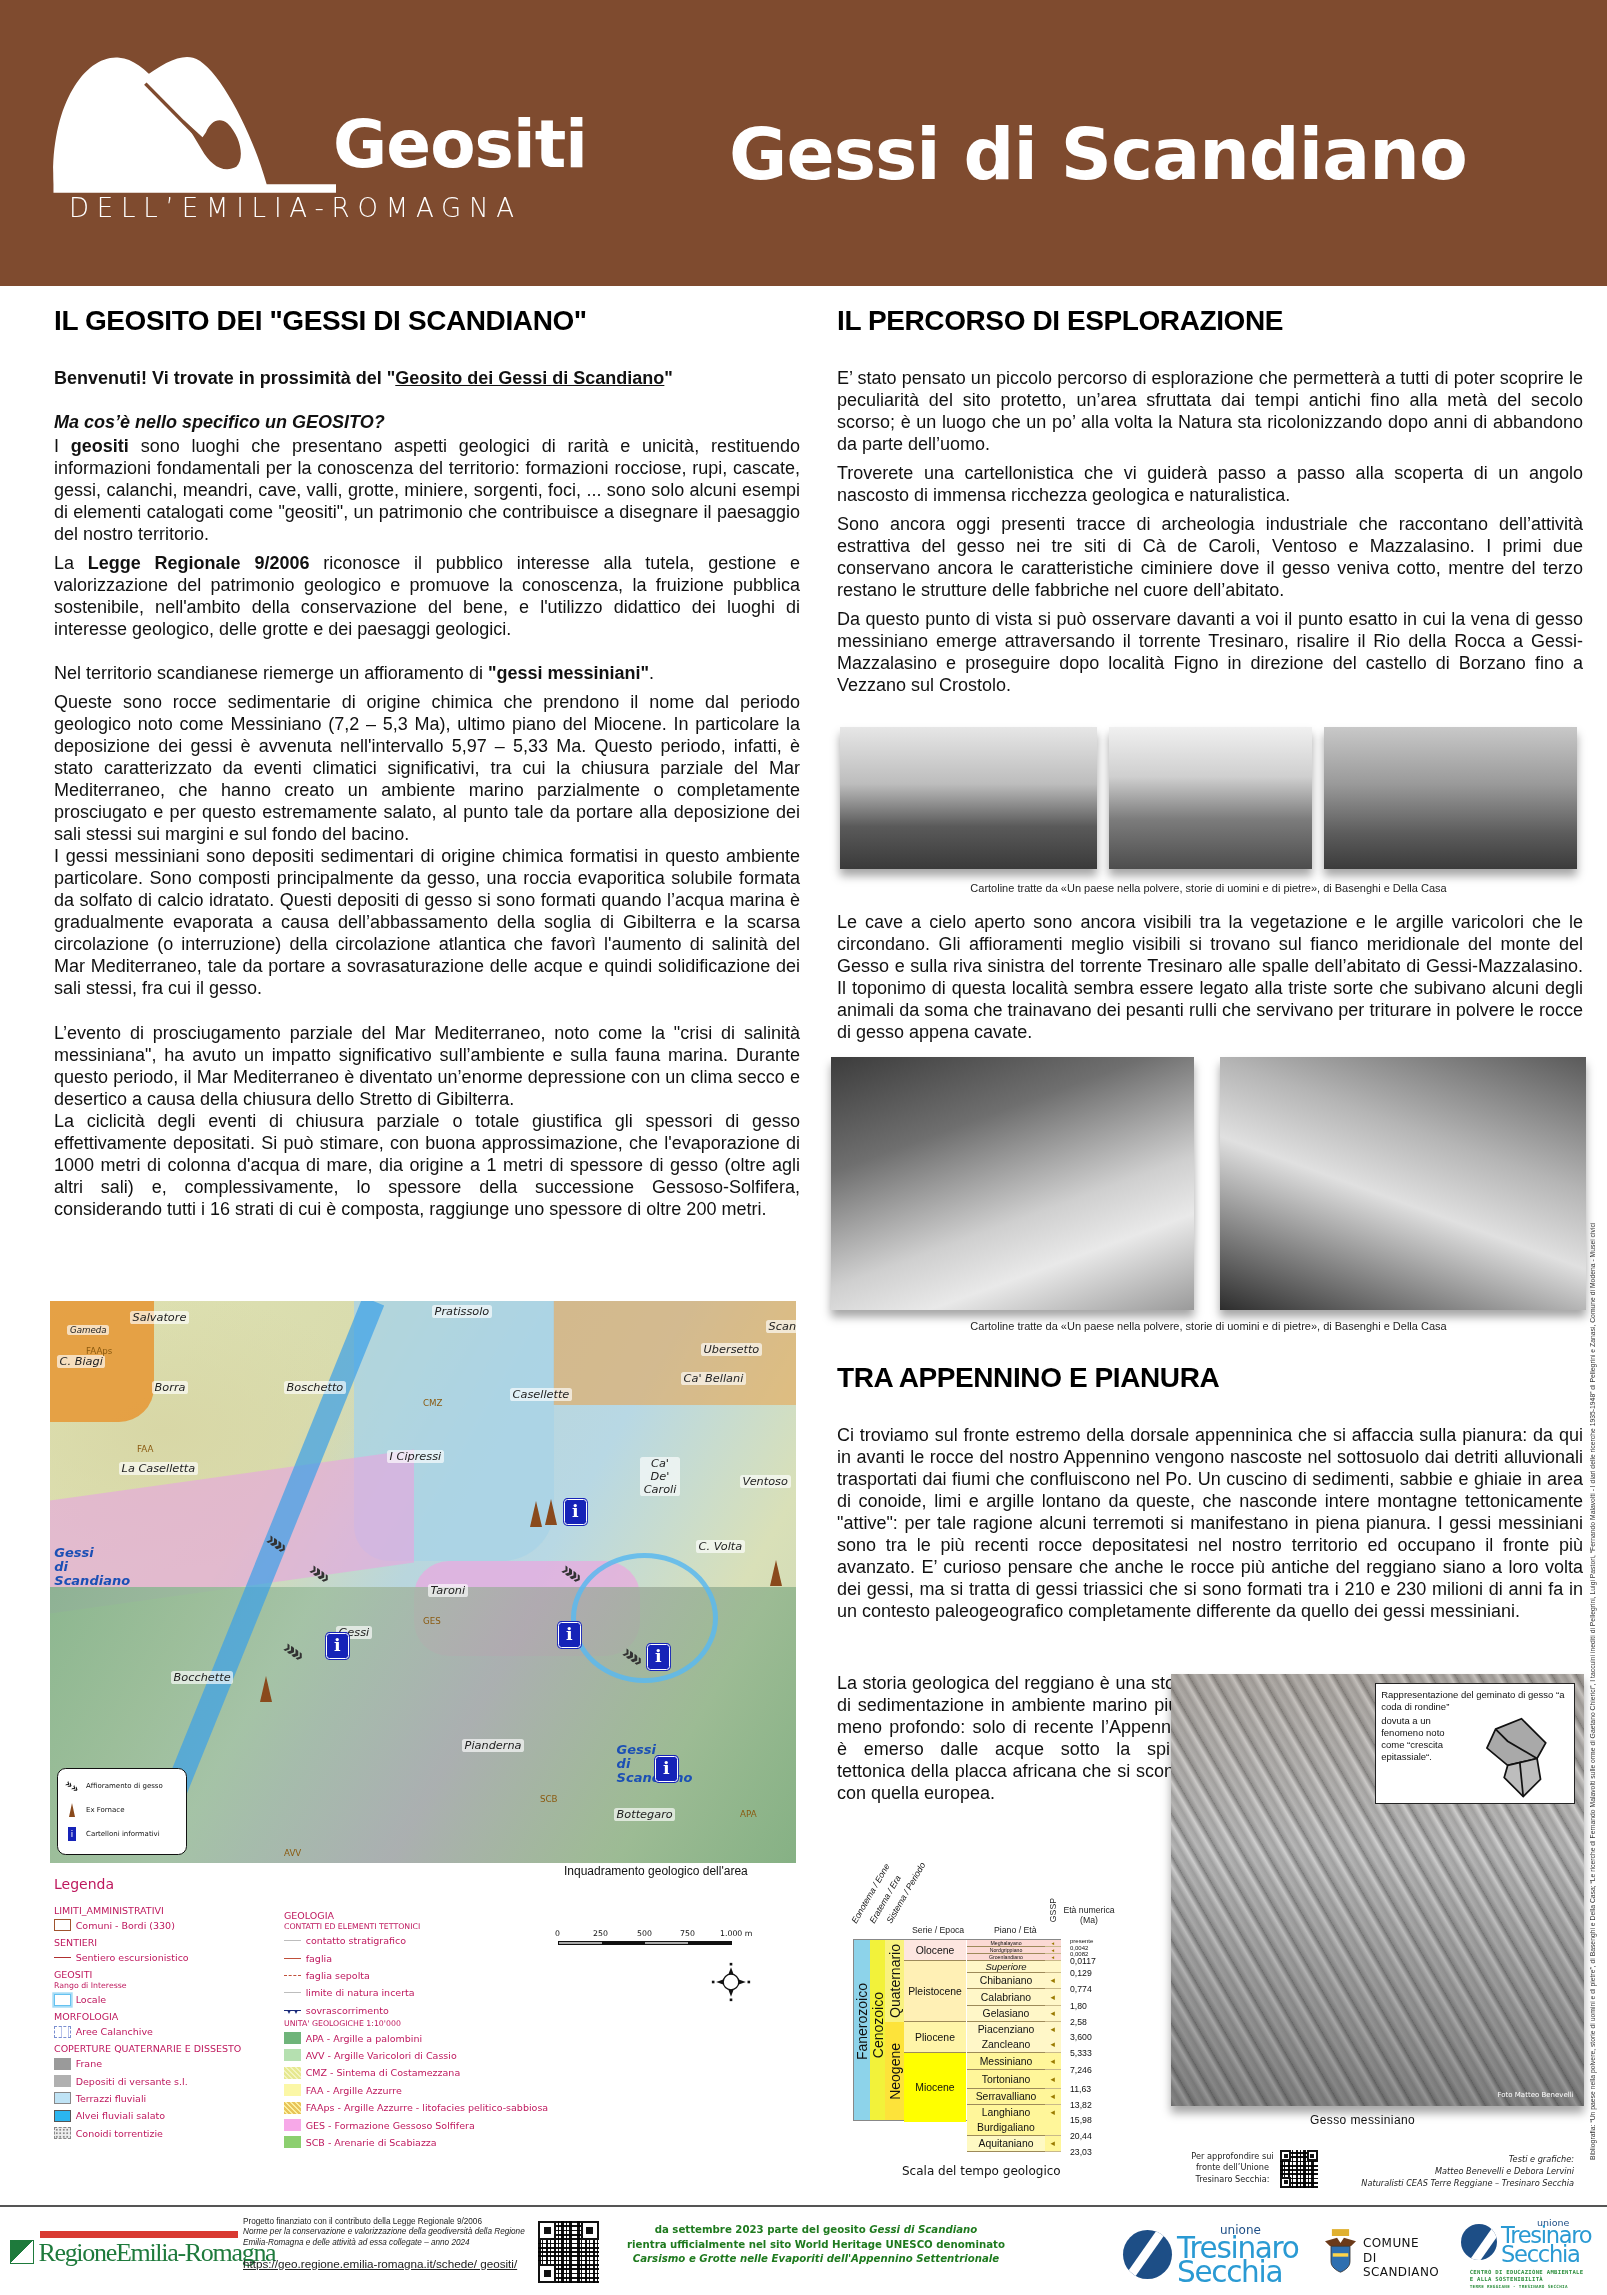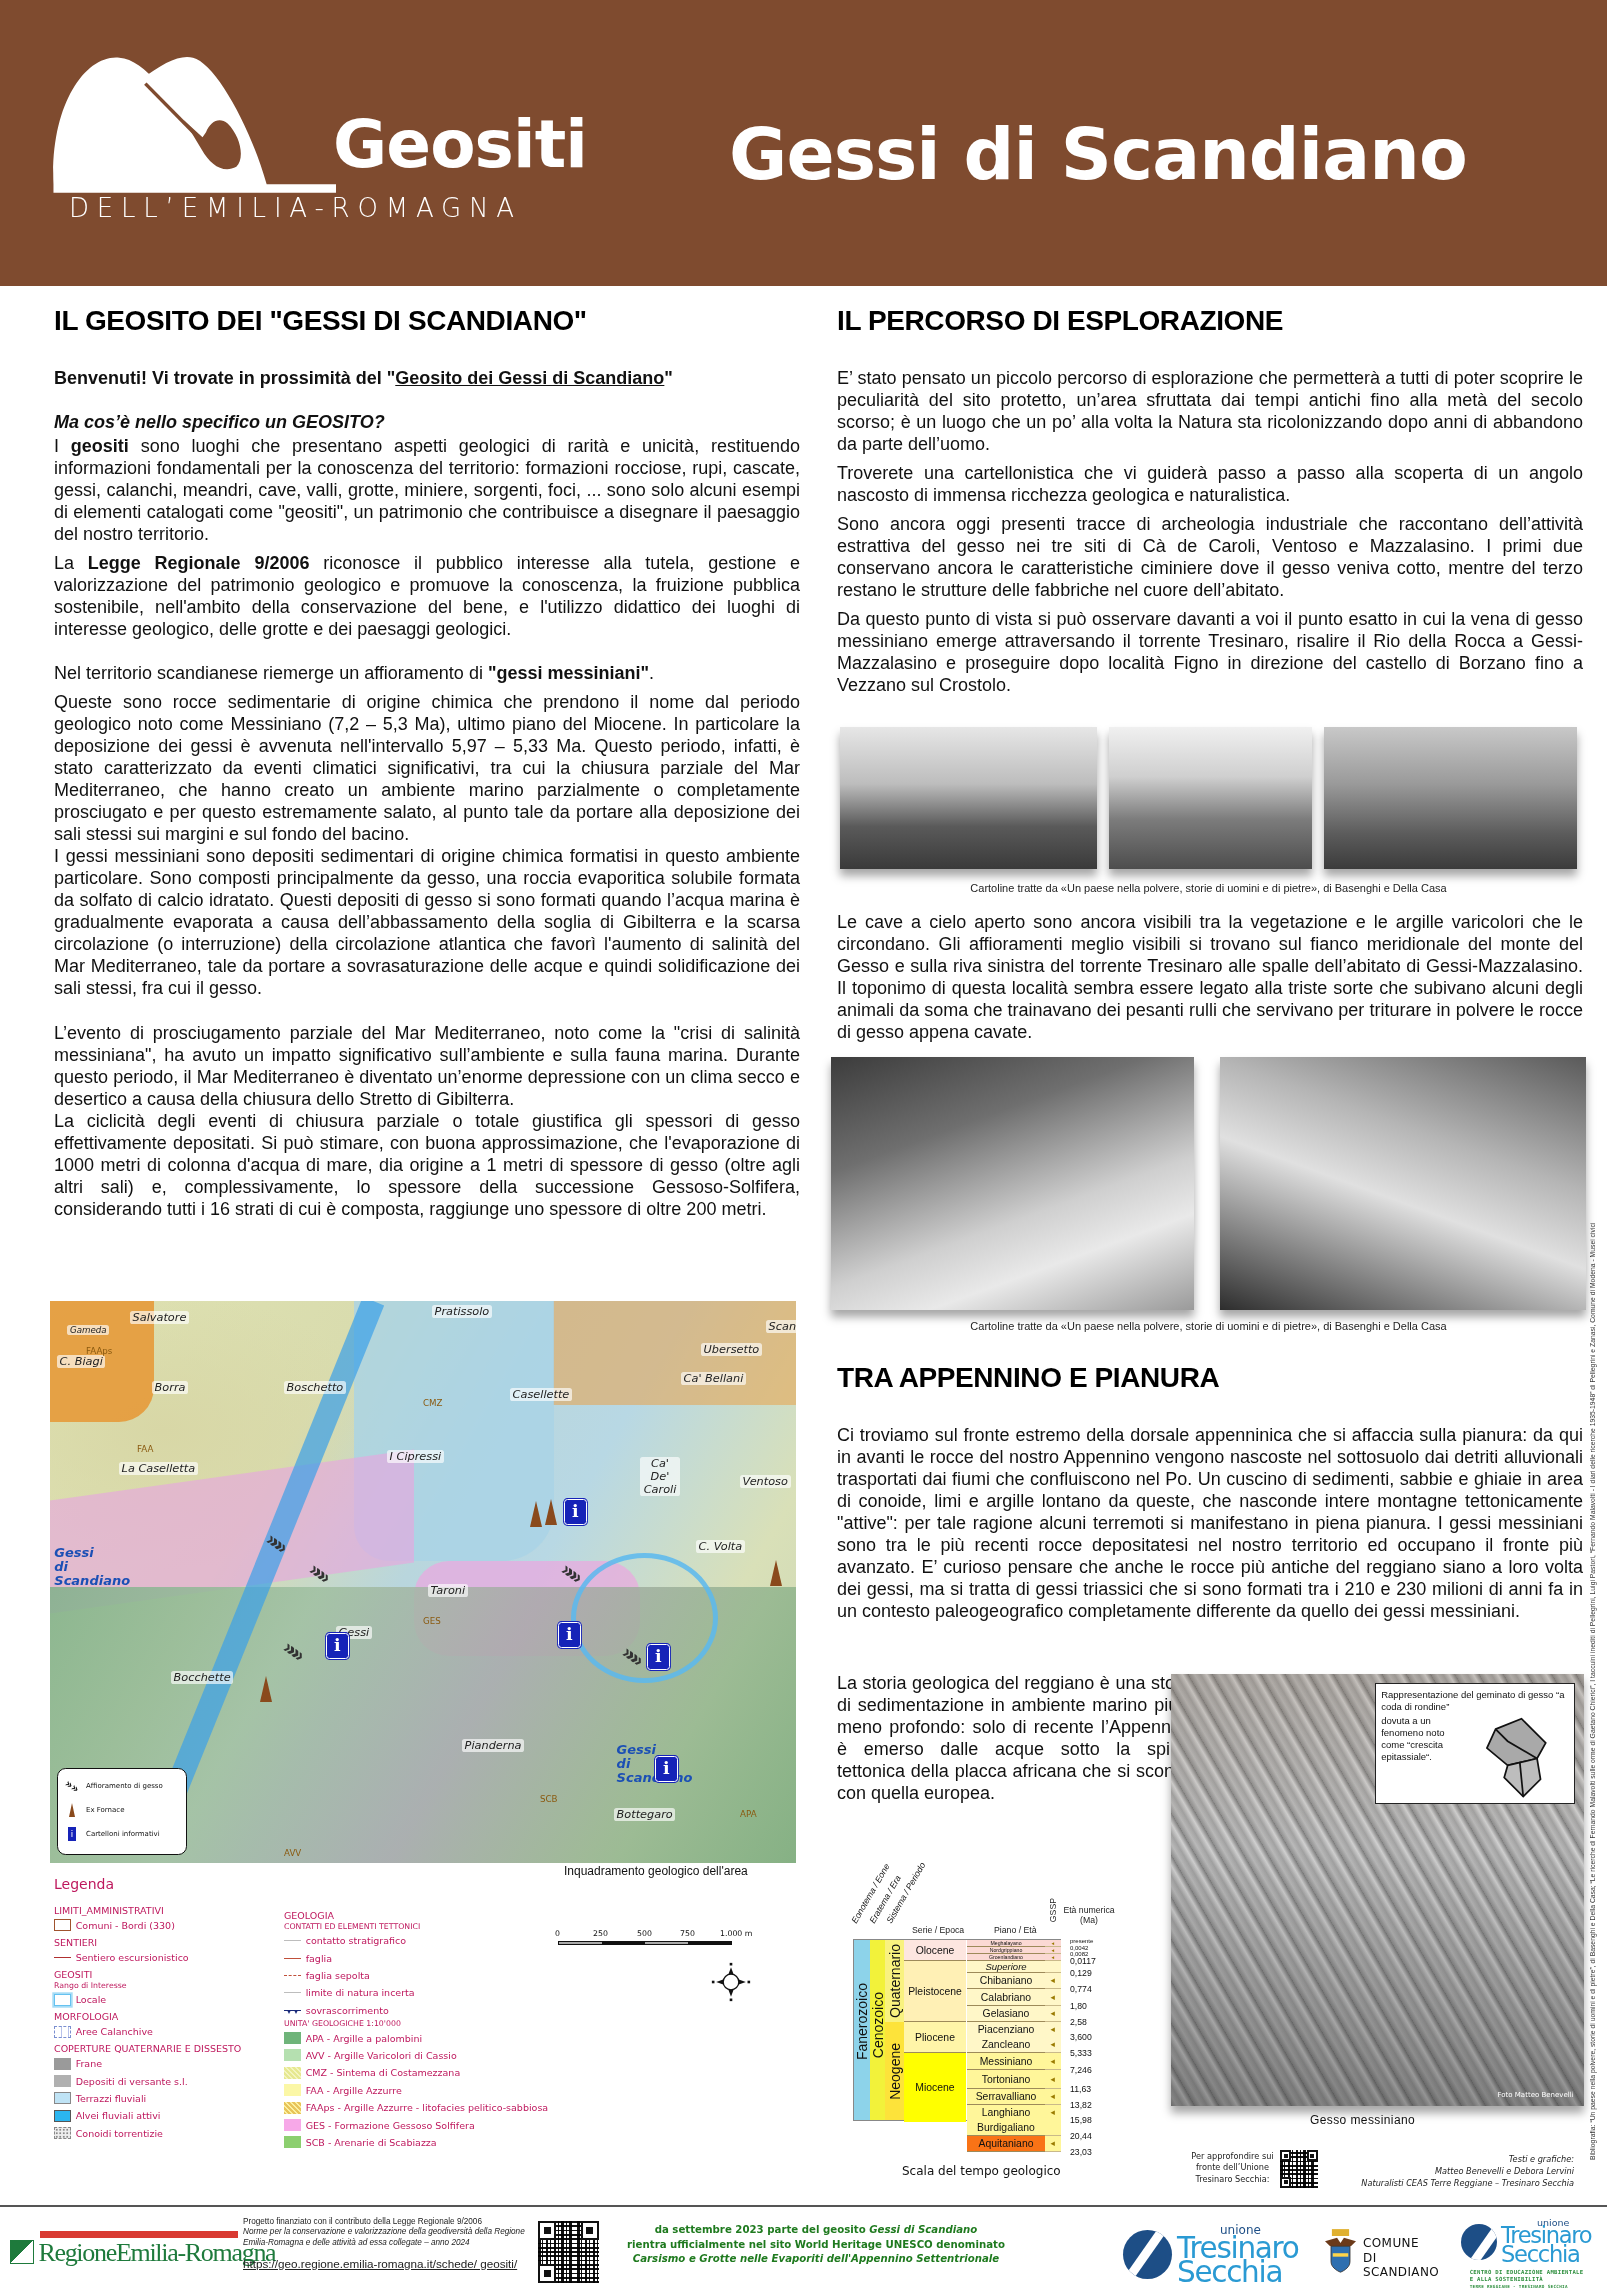--- a/index.html
+++ b/index.html
@@ -264,21 +264,21 @@
     <div class="lg-row">
         <span class="sw" style="background:#b0b0b0;"></span>
         <span>Depositi di versante s.l.</span>
       </div>
     <div class="lg-row">
         <span class="sw" style="background:#bfe3f5;border:0.9px solid #888;"></span>
         <span>Terrazzi fluviali</span>
       </div>
     <div class="lg-row">
         <span class="sw" style="background:#2bb5ef;border:0.9px solid #555;"></span>
-        <span>Alvei fluviali attivi</span>
+        <span>Alvei fluviali salato</span>
       </div>
     <div class="lg-row">
         <span class="sw" style="background:radial-gradient(#888 0.9px,#eee 0.9px) 0 0/3.5px 3.5px;border:0.9px dashed #888;"></span>
         <span>Conoidi torrentizie</span>
       </div>
   </div>
   <div class="lg-col" style="left:230px;top:31px;width:286px;">
     <div class="lg-h">GEOLOGIA</div>
     <div class="lg-hs">CONTATTI ED ELEMENTI TETTONICI</div>
     <div class="lg-row">
@@ -469,21 +469,21 @@
         <div class="gts-cell" style="left: 113px; width: 78px; top: 113px; height: 17.4px; background: rgb(255, 246, 154); font-size: 10.4px;">Messiniano</div>
         <div class="gts-cell" style="left: 191px; width: 15.6px; top: 113px; height: 17.4px; background: rgb(255, 246, 154); border-bottom: 0.9px solid rgb(201, 185, 138); color: rgb(154, 122, 0); font-size: 8.7px;">◂</div>
         <div class="gts-cell" style="left: 113px; width: 78px; top: 130px; height: 19px; background: rgb(255, 246, 154); font-size: 10.4px;">Tortoniano</div>
         <div class="gts-cell" style="left: 191px; width: 15.6px; top: 130px; height: 19px; background: rgb(255, 246, 154); border-bottom: 0.9px solid rgb(201, 185, 138); color: rgb(154, 122, 0); font-size: 8.7px;">◂</div>
         <div class="gts-cell" style="left: 113px; width: 78px; top: 149px; height: 15.6px; background: rgb(255, 246, 154); font-size: 10.4px;">Serravalliano</div>
         <div class="gts-cell" style="left: 191px; width: 15.6px; top: 149px; height: 15.6px; background: rgb(255, 246, 154); border-bottom: 0.9px solid rgb(201, 185, 138); color: rgb(154, 122, 0); font-size: 8.7px;">◂</div>
         <div class="gts-cell" style="left: 113px; width: 78px; top: 165px; height: 15.6px; background: rgb(255, 246, 154); font-size: 10.4px;">Langhiano</div>
         <div class="gts-cell" style="left: 191px; width: 15.6px; top: 165px; height: 15.6px; background: rgb(255, 246, 154); border-bottom: 0.9px solid rgb(201, 185, 138); color: rgb(154, 122, 0); font-size: 8.7px;">◂</div>
         <div class="gts-cell" style="left: 113px; width: 78px; top: 180px; height: 15.6px; background: rgb(255, 246, 154); font-size: 10.4px;">Burdigaliano</div>
         <div class="gts-cell" style="left: 191px; width: 15.6px; top: 180px; height: 15.6px; background: rgb(255, 246, 154); border-bottom: 0.9px solid rgb(201, 185, 138); color: rgb(154, 122, 0); font-size: 8.7px;"></div>
-        <div class="gts-cell" style="left: 113px; width: 78px; top: 196px; height: 15.6px; background: #f97316; font-size: 10.4px;">Aquitaniano</div>
+        <div class="gts-cell" style="left: 113px; width: 78px; top: 196px; height: 15.6px; background: #fef9c3; font-size: 10.4px;">Aquitaniano</div>
         <div class="gts-cell" style="left: 191px; width: 15.6px; top: 196px; height: 15.6px; background: rgb(255, 246, 154); border-bottom: 0.9px solid rgb(201, 185, 138); color: rgb(154, 122, 0); font-size: 8.7px;">◂</div>
       </div>
   </div>
   <div id="ages">
       <span class="gts-age" style="top: 75px; font-size: 6px;">presente</span>
       <span class="gts-age" style="top: 82px; font-size: 6px;">0,0042</span>
       <span class="gts-age" style="top: 88px; font-size: 6px;">0,0082</span>
       <span class="gts-age" style="top: 93px;">0,0117</span>
       <span class="gts-age" style="top: 105px;">0,129</span>
       <span class="gts-age" style="top: 121px;">0,774</span>

